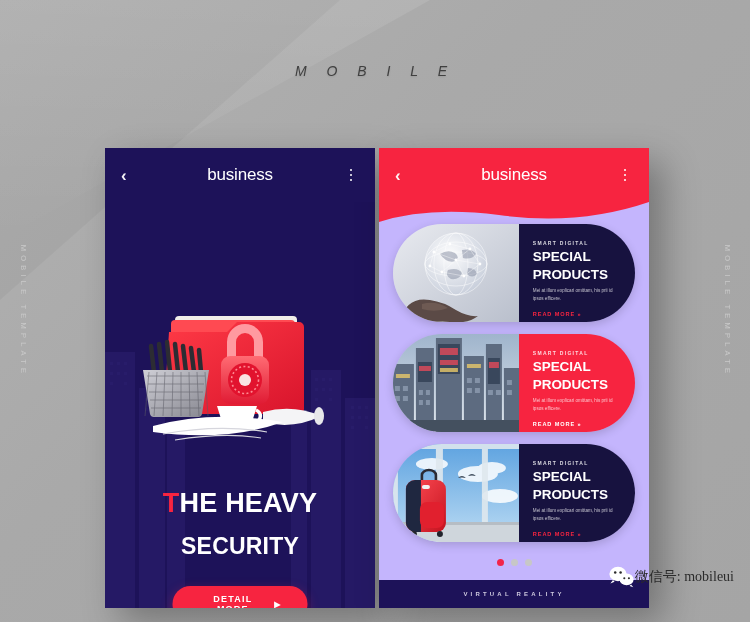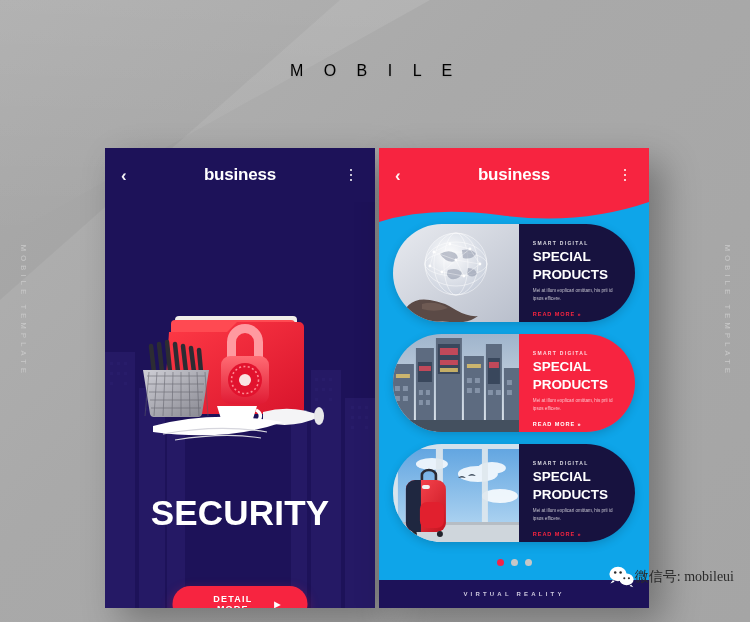--- a/index.html
+++ b/index.html
@@ -21,23 +21,23 @@
   }
   .bg-diag2 {
     position:absolute; top:0; left:0; width:340px; height:300px;
     background:rgba(0,0,0,.035);
     clip-path:polygon(0 0, 0 300px, 340px 0);
   }
 
   
   .top-title {
     position:absolute; top:62px; left:0; right:0;
-    text-align:center; color:#000000;
-    font-size:16px; letter-spacing:8px; line-height:18px;
-    font-weight:400; text-shadow:0 1px 2px rgba(0,0,0,.10);
+    text-align:center; color:#404040;
+    font-size:14px; letter-spacing:8px; line-height:18px;
+    font-weight:400; text-shadow:0 1px 2px rgba(0,0,0,.10);font-style:italic;
   }
   .top-title .l2 { display:block; }
 
   
   .side-label {
     position:absolute; top:50%; transform:translateY(-50%);
     writing-mode:vertical-rl;
     font-size:7.5px; letter-spacing:4.2px; color:#c9c9c9;
     line-height:14px; white-space:pre-line; text-align:center;
   }
@@ -56,21 +56,21 @@
   
   .topbar {
     position:relative; height:54px;
     display:flex; align-items:center; padding:0 16px;
     color:#fff; z-index:4;
   }
   .topbar.navy { background:#1d1259; }
   .topbar.red  { background:#f72440; }
   .tb-title {
     flex:1; text-align:center;
-    font-size:17px; font-weight:700; letter-spacing:-.2px;
+    font-size:17px; font-weight:400; letter-spacing:-.2px;
   }
   .chev {
     width:16px; font-size:17px; line-height:1; font-weight:700;
     opacity:.95; cursor:pointer;
   }
   .kebab { width:16px; display:flex; flex-direction:column;
            align-items:center; gap:2.5px; cursor:pointer; }
   .kebab i { width:2.5px; height:2.5px; border-radius:50%; background:#fff; display:block; }
 
   
@@ -83,35 +83,35 @@
   .hero-img {
     position:absolute; left:18px; top:92px; width:236px; height:160px;
   }
 
   .headline {
     position:absolute; left:0; right:0; top:288px; text-align:center;
     line-height:1; z-index:3;
   }
   .hl1 { font-size:27px; font-weight:700; color:#fff; letter-spacing:.2px; }
   .hl1 .red-cap { color:#f72440; }
-  .hl2 { font-size:35px; font-weight:700; color:#fff; letter-spacing:.2px; margin-top:5px; }
+  .hl2 { font-size:23px; font-weight:700; color:#fff; letter-spacing:.2px; margin-top:18px; }
   .hl3 { font-size:16px; font-weight:600; color:#e6284c; letter-spacing:1.6px; margin-top:7px; }
 
   .cta {
     position:absolute; left:50%; transform:translateX(-50%); top:384px;
     background:#f72440; color:#fff; border:none; border-radius:20px;
     padding:8px 26px; font-size:9px; font-weight:700; letter-spacing:1.2px;
     display:flex; align-items:center; gap:7px; cursor:pointer; z-index:3;
     box-shadow:0 4px 12px rgba(247,36,64,.35);
   }
   .cta .arr { font-size:8px; }
 
   
   .right-body {
-    position:relative; height:378px; background:#0ea5e9;
+    position:relative; height:378px; background:#c4b5fd;
     padding:22px 14px 4px 14px;
   }
   .card {
     position:relative; height:98px; margin-bottom:12px;
     border-radius:49px; overflow:hidden;
     box-shadow:0 3px 10px rgba(0,0,0,.16);
     display:flex; cursor:pointer;
   }
   .card-img { width:52%; position:relative; overflow:hidden; }
   .card-panel {
@@ -258,20 +258,21 @@
       <path d="M133 116 a9 7 0 0 1 0 12" fill="none" stroke="#ffffff" stroke-width="3.5"></path>
 
       <path d="M140 118 q30 -8 58 4 q-28 14 -58 6 z" fill="#f4f4f6"></path>
       <path d="M30 132 q60 -16 130 -4 q-56 20 -130 10 z" fill="#ffffff"></path>
       <path d="M40 140 q56 -10 104 -2" fill="none" stroke="#d6d6dd" stroke-width="1.2"></path>
       <path d="M52 146 q50 -8 86 -2" fill="none" stroke="#d6d6dd" stroke-width="1.2"></path>
       <ellipse cx="196" cy="122" rx="5" ry="9" fill="#e7e7ea"></ellipse>
     </svg>
 
     <div class="headline">
+      <div class="hl1"><span class="red-cap">T</span><span>HE HEAVY</span></div>
       <div class="hl2">SECURITY</div>
     </div>
 
     <button class="cta">
       <span>DETAIL MORE</span>
       <span class="arr">▶</span>
     </button>
 
   </div>
 </div>

